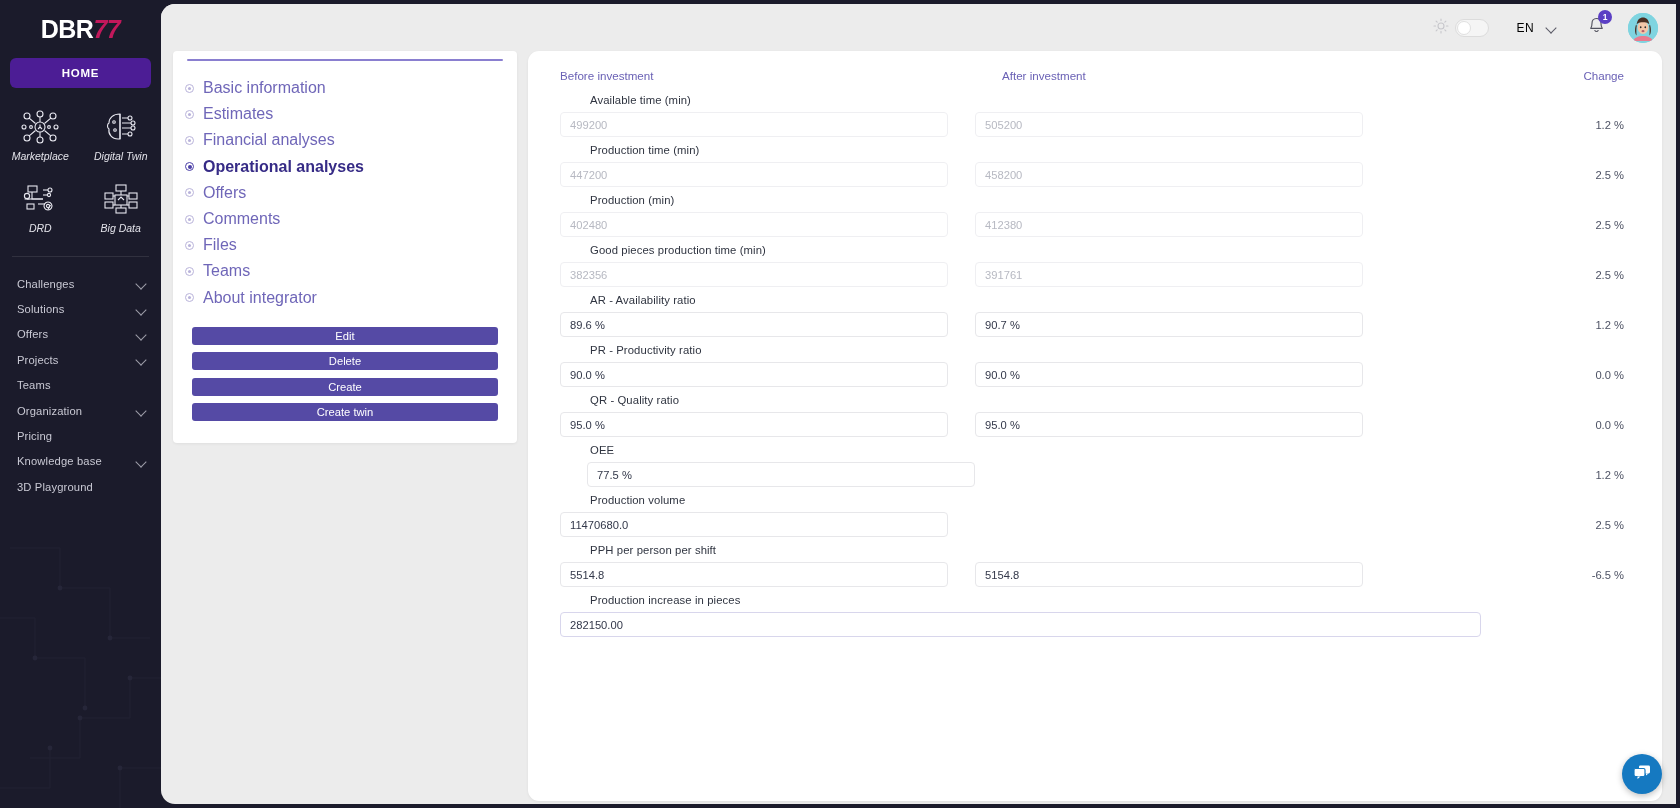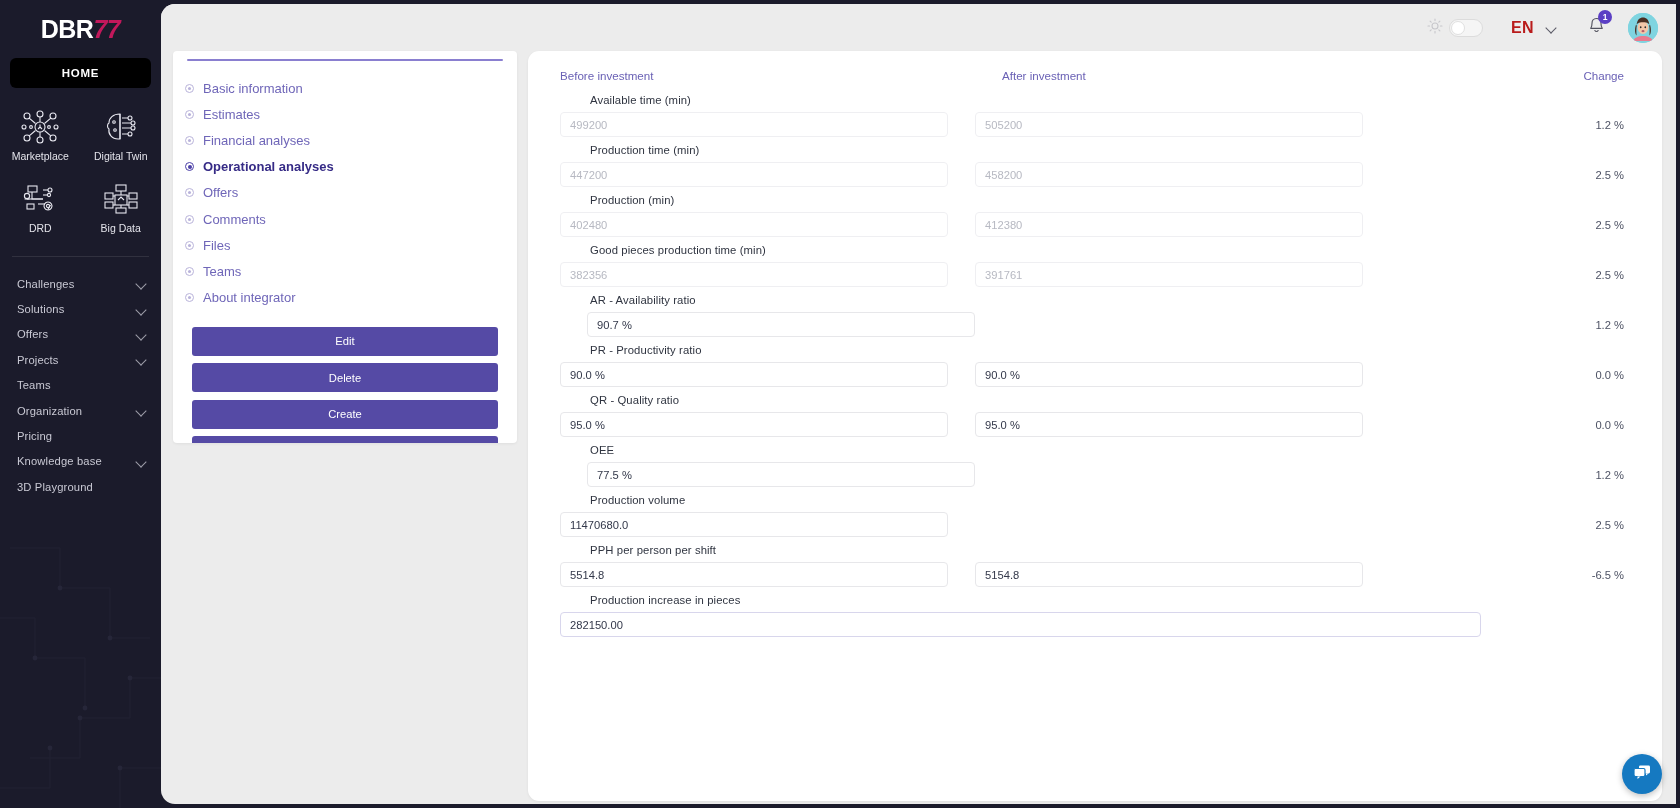--- a/index.html
+++ b/index.html
@@ -25,39 +25,39 @@
     display: flex; align-items: center; justify-content: center;
     padding-top: 6px;
   }
   .logo-text { font-size: 25px; font-weight: 700; letter-spacing: -0.5px; line-height: 1; }
   .logo-dbr { color: #ffffff; }
   .logo-77 { color: #c2185b; font-style: italic; }
 
   #home-btn {
     margin: 6px 10px 0 10px;
     height: 30px;
-    background: #000000;
+    background: #4c1d95;
     border-radius: 6px;
     display: flex; align-items: center; justify-content: center;
     color: #ffffff; font-size: 11.5px; font-weight: 700; letter-spacing: .7px;
     cursor: pointer;
   }
 
   #quick-grid {
     margin-top: 22px;
     display: grid;
     grid-template-columns: 1fr 1fr;
     row-gap: 20px;
   }
   .quick-item {
     display: flex; flex-direction: column; align-items: center; gap: 6px;
     cursor: pointer;
   }
   .quick-item svg { display: block; }
-  .quick-label { font-size: 10.5px; color: #e3e3ea; }
+  .quick-label { font-size: 10.5px; color: #e3e3ea; font-style: italic; }
 
   #nav-divider {
     margin: 22px 12px 0 12px;
     height: 1px; background: #31313f;
   }
 
   #nav-list { margin-top: 14px; }
   .nav-row {
     height: 25.4px;
     display: flex; align-items: center;
@@ -105,21 +105,21 @@
     width: 34px; height: 18px; border-radius: 9px;
     background: #f5f5f5; border: 1px solid #dcdcdc;
     position: relative; cursor: pointer;
   }
   #theme-knob {
     position: absolute; left: 1px; top: 1px;
     width: 14px; height: 14px; border-radius: 50%;
     background: #ffffff; border: 1px solid #e0e0e0;
   }
   #lang-group { margin-left: 28px; display: flex; align-items: center; gap: 12px; cursor: pointer; }
-  #lang-label { font-size: 16px; color: #b91c1c; font-weight: 700; letter-spacing: .4px; }
+  #lang-label { font-size: 12px; color: #000000; font-weight: 400; letter-spacing: .4px; }
   .chev-dark { width: 11px; height: 7px; position: relative; }
   .chev-dark::before {
     content: ""; position: absolute; left: 1px; top: 0;
     width: 7px; height: 7px;
     border-right: 1.5px solid #5a5a66;
     border-bottom: 1.5px solid #5a5a66;
     transform: rotate(45deg);
   }
   #bell-wrap { margin-left: 30px; position: relative; cursor: pointer; }
   #bell-badge {
@@ -158,28 +158,28 @@
     padding-left: 12px;
     cursor: pointer;
   }
   .sec-dot {
     width: 9px; height: 9px; border-radius: 50%;
     border: 1.2px solid #b9b3da;
     display: flex; align-items: center; justify-content: center;
     flex: none;
   }
   .sec-dot i { width: 3px; height: 3px; border-radius: 50%; background: #b9b3da; display: block; }
-  .sec-label { font-size: 13px; color: #6f66b8; }
+  .sec-label { font-size: 16px; color: #6f66b8; }
   .sec-row.active .sec-dot { border-color: #4b3fa7; border-width: 1.4px; }
   .sec-row.active .sec-dot i { background: #4b3fa7; width: 4px; height: 4px; }
   .sec-row.active .sec-label { color: #362b86; font-weight: 700; }
 
   #btn-stack { margin: 16px 19px 0 19px; }
   .act-btn {
-    height: 29px; margin-bottom: 7.5px;
+    height: 18px; margin-bottom: 7.5px;
     background: #554aa5; border-radius: 3px;
     color: #ffffff; font-size: 11.2px;
     display: flex; align-items: center; justify-content: center;
     cursor: pointer; border: none; width: 100%;
     font-family: "Liberation Sans", sans-serif;
   }
 
   
   #main-card {
     position: absolute; left: 367px; top: 47px;
@@ -556,20 +556,21 @@
           <input class="txt muted" readonly="" value="382356" style="">
           <span class="gap"></span>
           <input class="txt muted" readonly="" value="391761" style="">
           <span class="chg">2.5 %</span>
         </div>
       </div>
 
       <div class="field-row">
         <div class="fr-label">AR - Availability ratio</div>
         <div class="fr-inputs">
+          <input class="txt" readonly="" value="89.6 %" style="">
           <span class="gap"></span>
           <input class="txt" readonly="" value="90.7 %" style="">
           <span class="chg">1.2 %</span>
         </div>
       </div>
 
       <div class="field-row">
         <div class="fr-label">PR - Productivity ratio</div>
         <div class="fr-inputs">
           <input class="txt" readonly="" value="90.0 %" style="">

